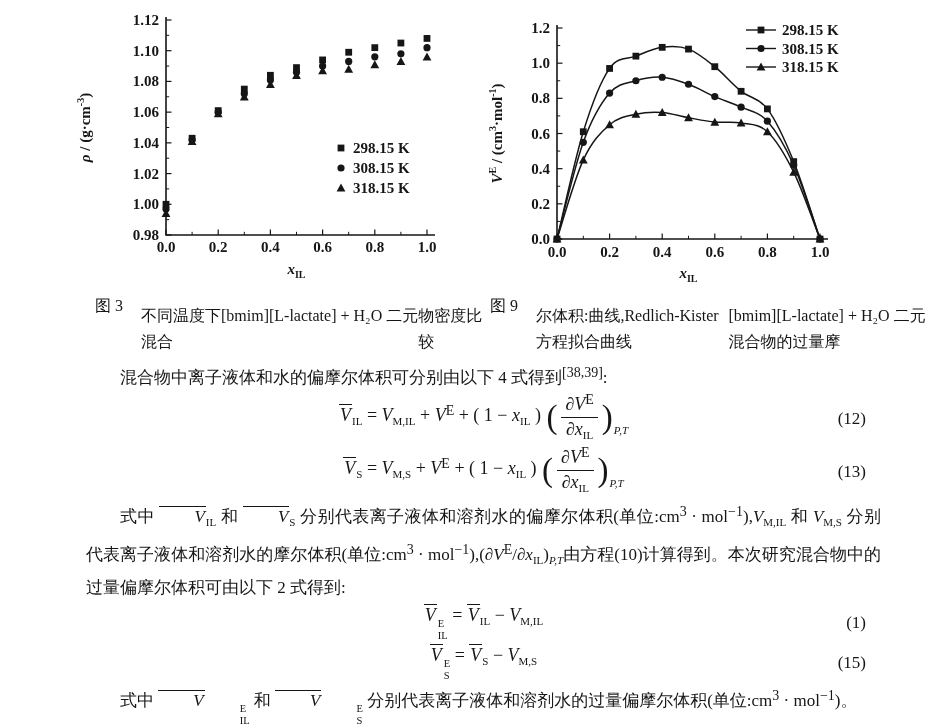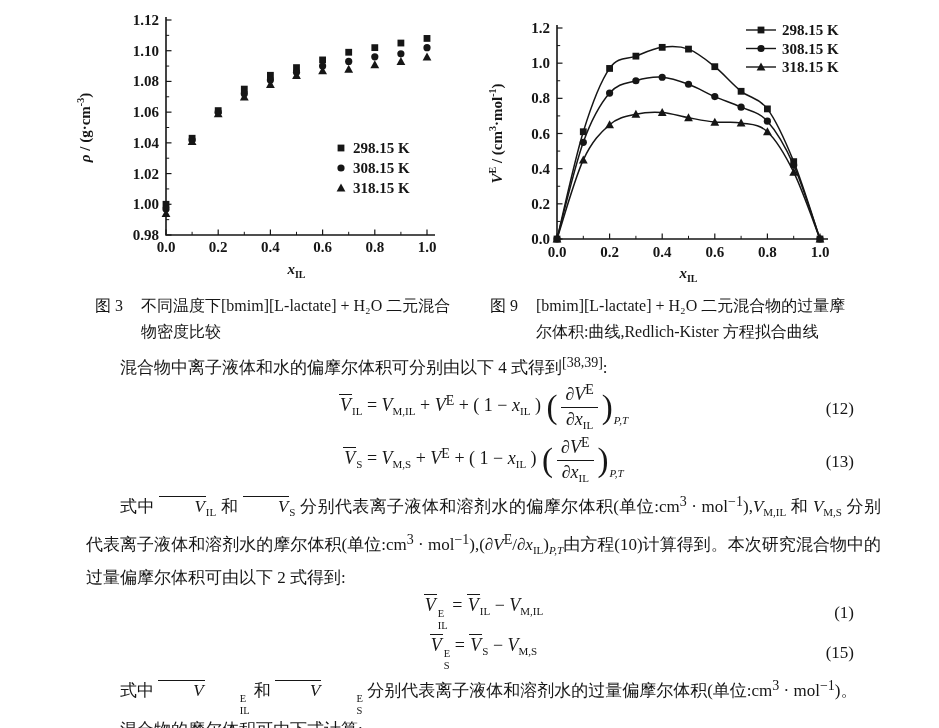--- a/index.html
+++ b/index.html
@@ -7,28 +7,28 @@
        font-family:"Liberation Serif","DejaVu Serif",serif;overflow:hidden;}
   .page{position:relative;width:939px;height:728px;background:#fff;}
   .charts{position:relative;height:288px;}
   #chart1{position:absolute;left:60px;top:0;}
   #chart2{position:absolute;left:460px;top:0;}
   .captions{display:flex;padding-left:95px;margin-top:5px;font-size:16px;line-height:26px;}
   .cap{display:flex;align-items:flex-start;}
   .cap3{width:395px;}
   .cap4{flex:1;}
   .cap-label{margin-right:18px;white-space:nowrap;}
-  .cap-text{display:flex;flex-direction:column;}
+  .cap-text{display:flex;flex-direction:row;margin-top:10px;}
   .content{position:relative;padding:4px 58px 0 86px;font-size:17px;line-height:27px;}
   .para{margin:0;text-indent:34px;text-align:justify;}
   .eqrow{position:relative;display:flex;justify-content:center;align-items:center;margin:1px 15px;}
   .eq-tall{min-height:45px;}
   .eq-short{min-height:27px;}
   .eq{font-size:18px;text-indent:0;}
-  .eqnum{position:absolute;right:12px;top:50%;transform:translateY(-50%);font-size:17px;}
+  .eqnum{position:absolute;right:0;top:50%;transform:translateY(-50%);font-size:17px;}
   .mi{font-style:italic;}
   .mbar{display:inline-block;border-top:1.5px solid #161616;line-height:1.02;padding:1px 1px 0;}
   .isup{font-size:14px;vertical-align:6px;}
   .isub{font-size:11px;vertical-align:-4px;}
   .ilow{font-size:11px;vertical-align:-13px;}
   .it{font-style:italic;}
   .mstack{display:inline-flex;flex-direction:column;align-items:flex-start;
           font-size:10.5px;line-height:1.1;vertical-align:-6px;margin-left:1px;}
   .mfrac{display:inline-flex;flex-direction:column;align-items:center;
          vertical-align:middle;margin:0 3px;line-height:1.2;}
@@ -219,22 +219,22 @@
     <div class="cap cap3">
       <span class="cap-label">图 3</span>
       <span class="cap-text">
         <span class="cap-line">不同温度下[bmim][L-lactate] + H₂O 二元混合</span>
         <span class="cap-line">物密度比较</span>
       </span>
     </div>
     <div class="cap cap4">
       <span class="cap-label">图 9</span>
       <span class="cap-text">
+        <span class="cap-line">尔体积:曲线,Redlich-Kister 方程拟合曲线</span>
         <span class="cap-line">[bmim][L-lactate] + H₂O 二元混合物的过量摩</span>
-        <span class="cap-line">尔体积:曲线,Redlich-Kister 方程拟合曲线</span>
       </span>
     </div>
   </div>
 
   <div class="content">
     <p class="para"><span class="mtxt">混合物中离子液体和水的偏摩尔体积可分别由以下 4 式得到</span><span class="isup">[38,39]</span><span class="mtxt">:</span></p>
 
     <div class="eqrow eq-tall">
       <span class="eq"><span class="mvar"><span class="mi mbar">V</span><span class="isub">IL</span></span><span class="mtxt"> = </span><span class="mvar"><span class="mi">V</span><span class="isub">M,IL</span></span><span class="mtxt"> + </span><span class="mvar"><span class="mi">V</span><span class="isup">E</span></span><span class="mtxt"> + ( 1 − </span><span class="mvar"><span class="mi">x</span><span class="isub">IL</span></span><span class="mtxt"> ) </span><span class="mbig">(</span><span class="mfrac">
             <span class="fnum"><span class="mvar"><span class="mi">∂V</span><span class="isup">E</span></span></span>

